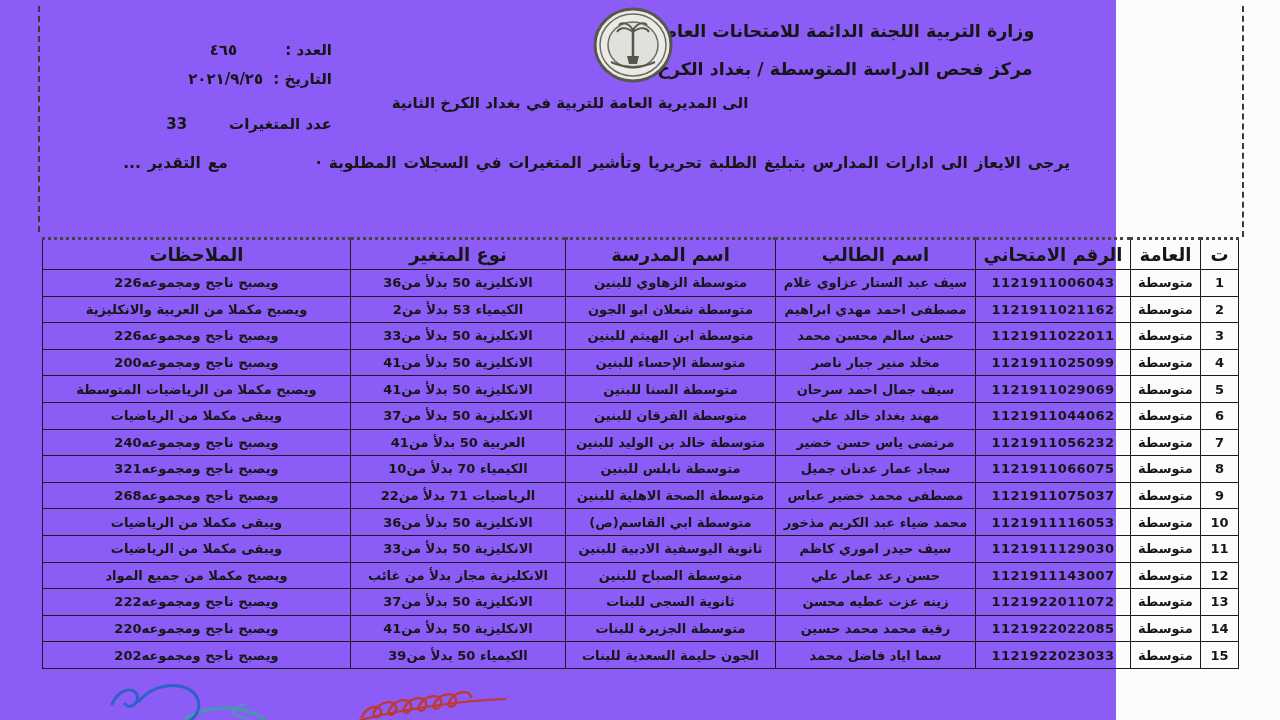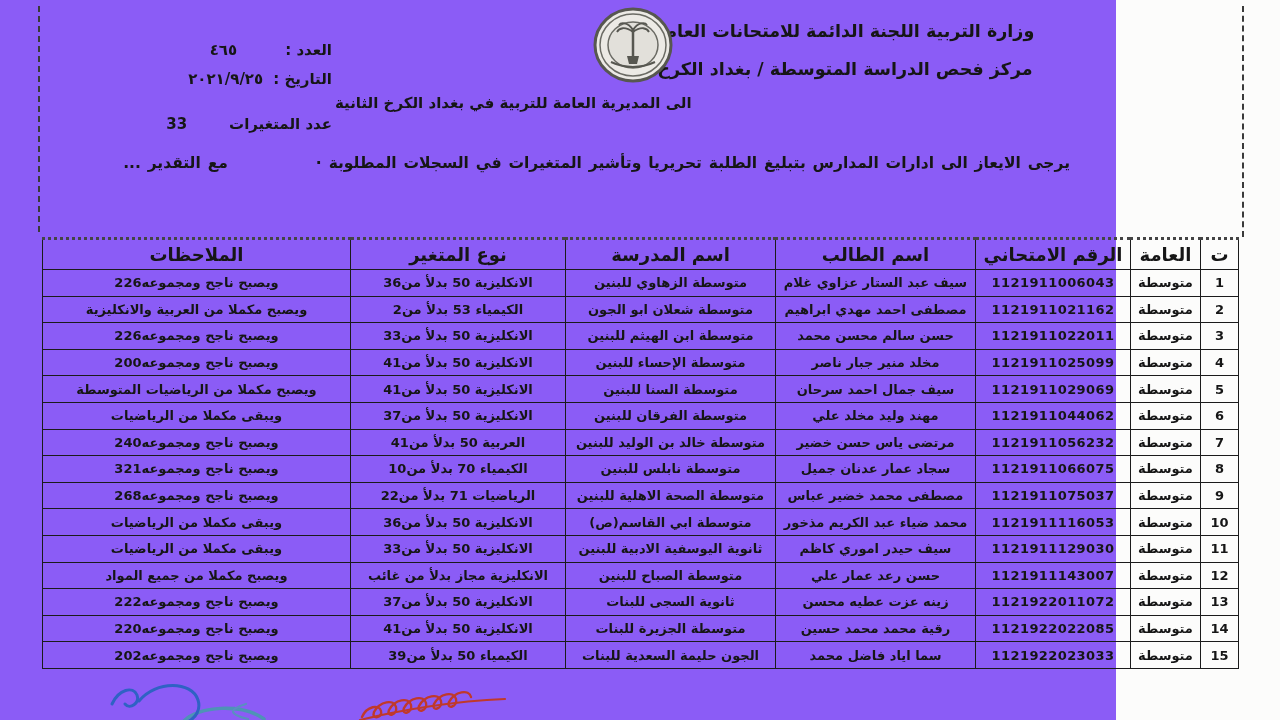--- a/index.html
+++ b/index.html
@@ -18,21 +18,21 @@
   .lh-left{position:absolute;left:62px;top:36px;width:270px;direction:rtl;
            font-weight:bold;font-size:15px;}
   .lh-line{display:flex;align-items:baseline;line-height:29px;}
   .lh-line .gap-lg{width:48px;}
   .lh-line .gap-sm{width:10px;}
   .lh-vars{margin-top:16px;}
   .lh-vars .gap-lg{width:42px;}
   .num-ltr{direction:ltr;unicode-bidi:embed;}
 
   .addressee{position:absolute;left:335px;top:90px;width:470px;direction:rtl;
-             text-align:left;font-weight:bold;font-size:15px;line-height:26px;}
+             text-align:center;font-weight:bold;font-size:15px;line-height:26px;}
 
   .body-text{position:absolute;right:46px;top:149px;width:1186px;direction:rtl;
              text-align:right;font-weight:bold;font-size:15.5px;line-height:28px;
              word-spacing:1.5px;}
   .body-text .indent{padding-right:10px;}
   .gap-closing{display:inline-block;width:88px;}
 
   
   .seal{position:absolute;left:591px;top:4px;}
 
@@ -163,21 +163,21 @@
         <td class="c-exam">1121911029069</td>
         <td>سيف جمال احمد سرحان</td>
         <td>متوسطة السنا للبنين</td>
         <td class="c-change">الانكليزية 50 بدلأ من41</td>
         <td class="c-notes">ويصبح مكملا من الرياضيات المتوسطة</td>
       </tr>
       <tr>
         <td class="c-no">6</td>
         <td>متوسطة</td>
         <td class="c-exam">1121911044062</td>
-        <td>مهند وليد مخلد علي</td>
+        <td>مهند بغداد خالد علي</td>
         <td>متوسطة الفرقان للبنين</td>
         <td class="c-change">الانكليزية 50 بدلأ من37</td>
         <td class="c-notes">ويبقى مكملا من الرياضيات</td>
       </tr>
       <tr>
         <td class="c-no">7</td>
         <td>متوسطة</td>
         <td class="c-exam">1121911056232</td>
         <td>مرتضى ياس حسن خضير</td>
         <td>متوسطة خالد بن الوليد للبنين</td>

